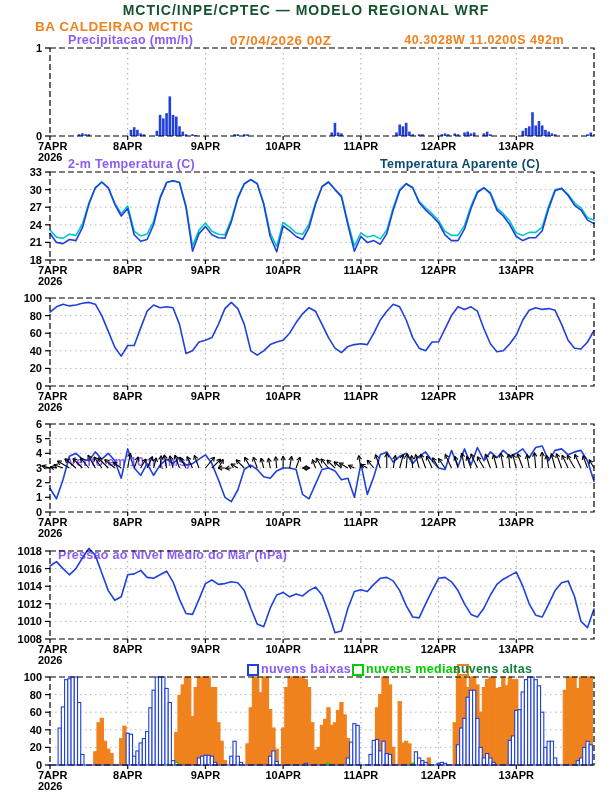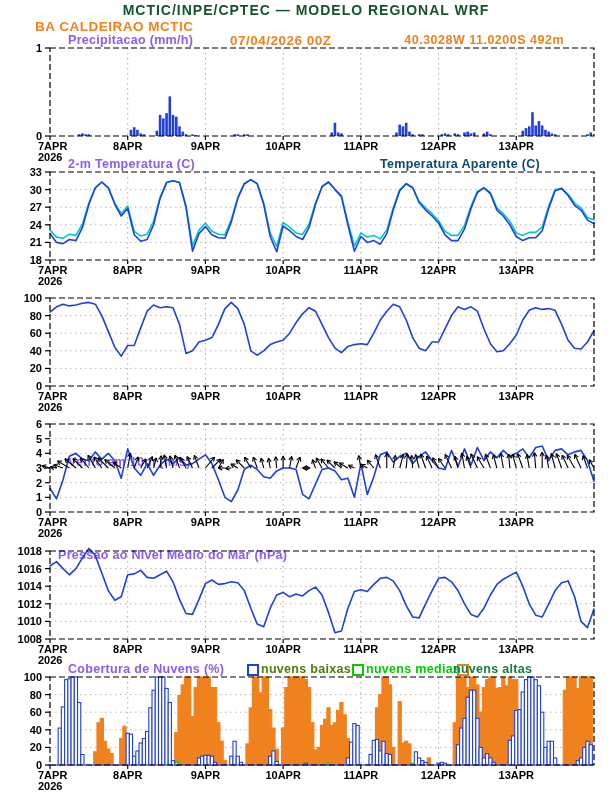--- a/index.html
+++ b/index.html
@@ -21,24 +21,23 @@
   <div class="hdr1" style="color: #14532d;">MCTIC/INPE/CPTEC — MODELO REGIONAL WRF</div>
   <div class="hdr2a" style="color: rgb(240, 130, 30);">BA CALDEIRAO MCTIC</div>
   <div class="hdr2b" style="color: rgb(240, 130, 30);">07/04/2026 00Z</div>
   <div class="coords" style="color: rgb(240, 130, 30);">40.3028W 11.0200S 492m</div>
 
   <div class="ptitle" style="left:68px;top:33px;">Precipitacao (mm/h)</div>
   <div class="ptitle" style="left:68px;top:157px;">2-m Temperatura (C)</div>
   <div class="ptitle" style="right: 72px; top: 157px; color: #0c4a6e; margin-left: 36px;" id="t-apparent">Temperatura Aparente (C)</div>
   <div class="ptitle" style="left:68px;top:409px;margin-top:46px;">Vento em 10m (m/s)</div>
   <div class="ptitle" style="left:58px;top:536px;margin-top:12px;">Pressao ao Nivel Medio do Mar (hPa)</div>
-  <div class="ptitle" style="left:68px;top:662px;">Cobertura de Nuvens (%)</div>
 
   <span class="legend-sq" id="sq-low" style="left: 247px; top: 664px; border-color: rgb(32, 64, 221);"></span>
-  <div class="ptitle" style="left: 261px; top: 662px; color: #4d7c0f;" id="lg-low">nuvens baixas</div>
+  <div class="ptitle" style="left: 261px; top: 662px; color: #8b5cf6;" id="lg-low">nuvens baixas</div>
   <span class="legend-sq" id="sq-mid" style="left: 352px; top: 664px; border-color: rgb(0, 204, 0);"></span>
   <div class="ptitle" style="left: 366px; top: 662px; color: rgb(0, 204, 0);" id="lg-mid">nuvens medias</div>
   <span class="legend-sq" id="sq-high" style="left: 457px; top: 664px; border-color: rgb(240, 130, 30);"></span>
   <div class="ptitle" style="left: 453px; top: 662px; color: #15803d;" id="lg-high">nuvens altas</div>
 
   <svg id="chart" width="612" height="792" viewBox="0 0 612 792">
       <line x1="127.71428571428571" y1="48" x2="127.71428571428571" y2="136" stroke="#aaaaaa" stroke-width="1" stroke-dasharray="1.5,3.5"></line>
       <line x1="205.42857142857142" y1="48" x2="205.42857142857142" y2="136" stroke="#aaaaaa" stroke-width="1" stroke-dasharray="1.5,3.5"></line>
       <line x1="283.1428571428571" y1="48" x2="283.1428571428571" y2="136" stroke="#aaaaaa" stroke-width="1" stroke-dasharray="1.5,3.5"></line>
       <line x1="360.85714285714283" y1="48" x2="360.85714285714283" y2="136" stroke="#aaaaaa" stroke-width="1" stroke-dasharray="1.5,3.5"></line>

